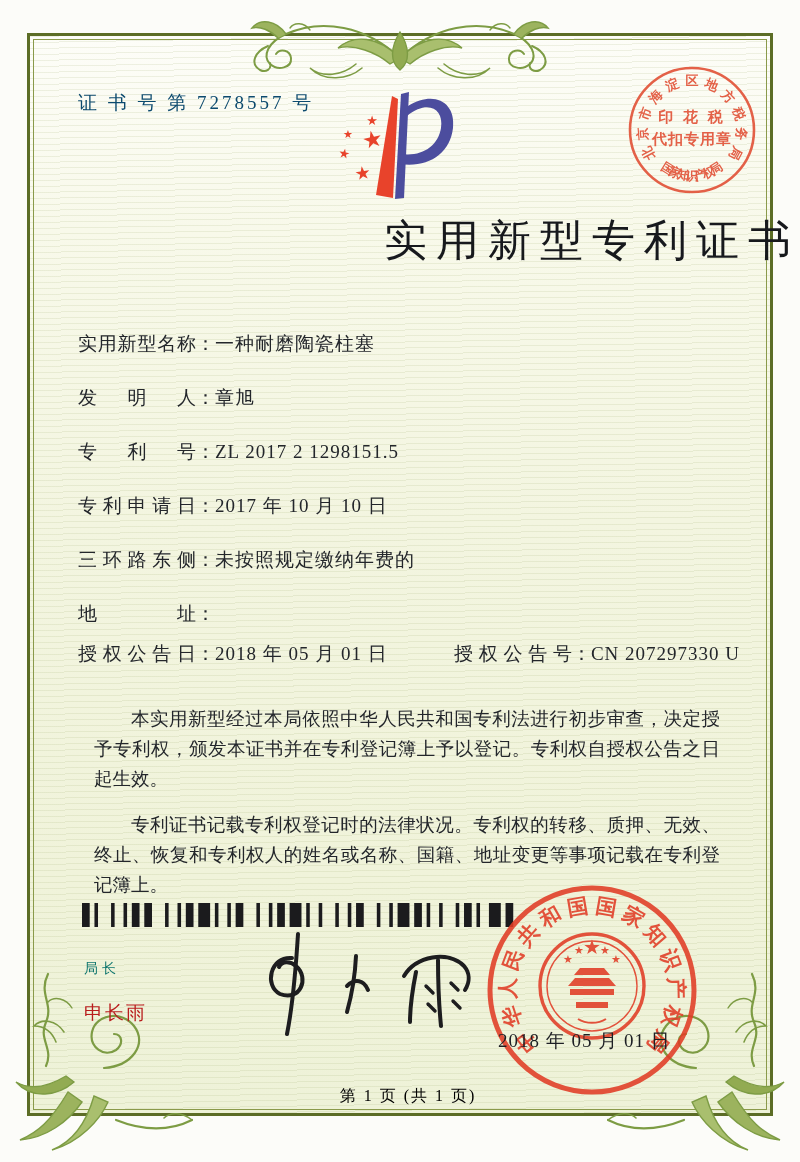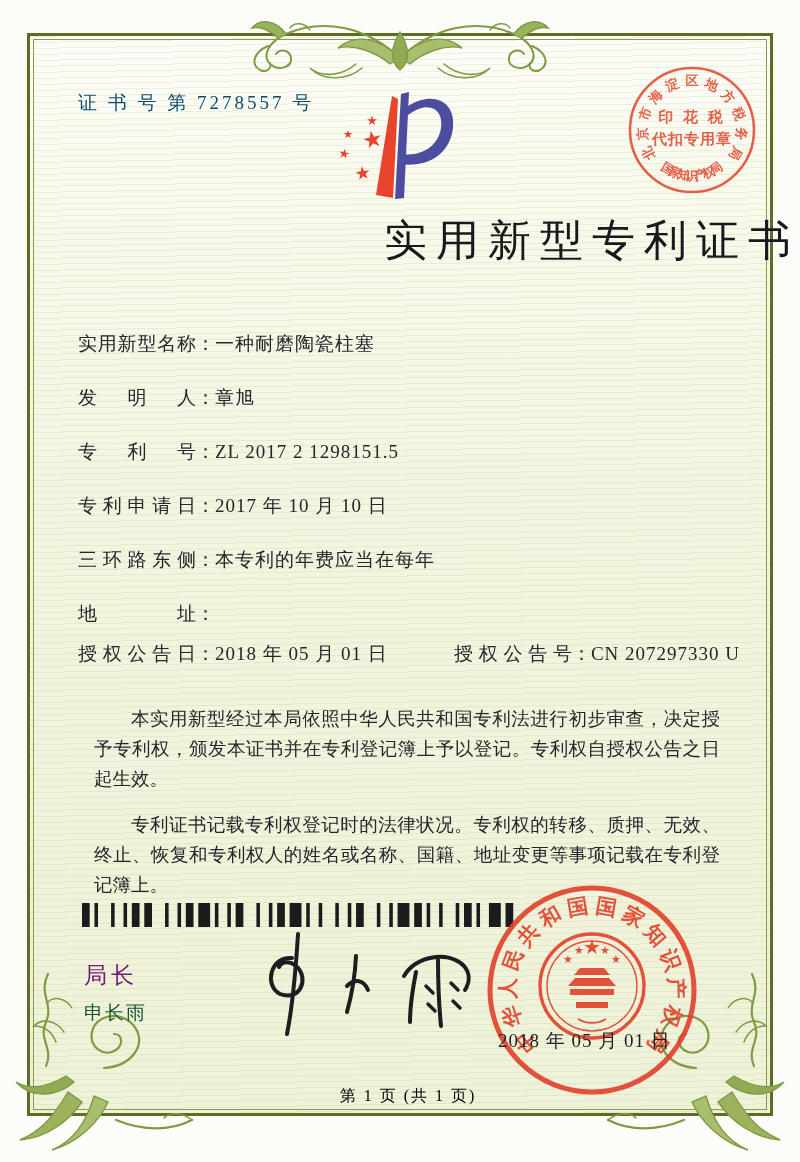--- a/index.html
+++ b/index.html
@@ -24,22 +24,22 @@
   .fvalue{white-space:pre-line;letter-spacing:1px;}
   .frow.addr{margin-bottom:12px;}
   .frow.grant{justify-content:space-between;margin-bottom:16px;}
   .fgroup{display:flex;align-items:flex-start;}
   
   #paras{left:78px;top:688px;width:658px;font-size:18.5px;line-height:30px;color:#23262b;text-align:justify;}
   #paras p{margin:16px;text-indent:2em;}
   
   #barcode{left:80px;top:903px;}
   
-  #sig-title{left:84px;top:960px;font-size:23px;letter-spacing:4px;color:#701a75;}
-  #sig-name{left:84px;top:1000px;font-size:19px;letter-spacing:2px;color:#14532d;}
+  #sig-title{left:84px;top:960px;font-size:14px;letter-spacing:4px;color:#0f766e;}
+  #sig-name{left:84px;top:1000px;font-size:19px;letter-spacing:2px;color:#b91c1c;}
   #sig-script{left:252px;top:928px;}
   
   #seal{left:478px;top:876px;}
   #seal-date{left:498px;top:1028px;font-size:19px;letter-spacing:1px;color:#1d1f24;}
   
   #footer{left:8px;top:1086px;width:800px;text-align:center;font-size:16px;color:#000000;letter-spacing:2px;}
   
   #taxstamp{left:622px;top:60px;opacity:.92;}
   #logo{left:334px;top:84px;}
   svg text{font-family:"Liberation Serif","DejaVu Serif",serif;}
@@ -161,21 +161,21 @@
         <span class="fvalue">ZL 2017 2 1298151.5</span>
     </div>
     <div class="frow">
       <span class="flabel">专利申请日</span>
         <span class="fcolon">：</span>
         <span class="fvalue">2017 年 10 月 10 日</span>
     </div>
     <div class="frow">
       <span class="flabel">三环路东侧</span>
         <span class="fcolon">：</span>
-        <span class="fvalue">本专利的年费应当在每年</span>
+        <span class="fvalue">未按照规定缴纳年费的</span>
     </div>
     <div class="frow addr">
       <span class="flabel">地址</span>
         <span class="fcolon">：</span>
     </div>
     <div class="frow grant">
       <span class="fgroup">
         <span class="flabel">授权公告日</span>
           <span class="fcolon">：</span>
           <span class="fvalue">2018 年 05 月 01 日</span>

